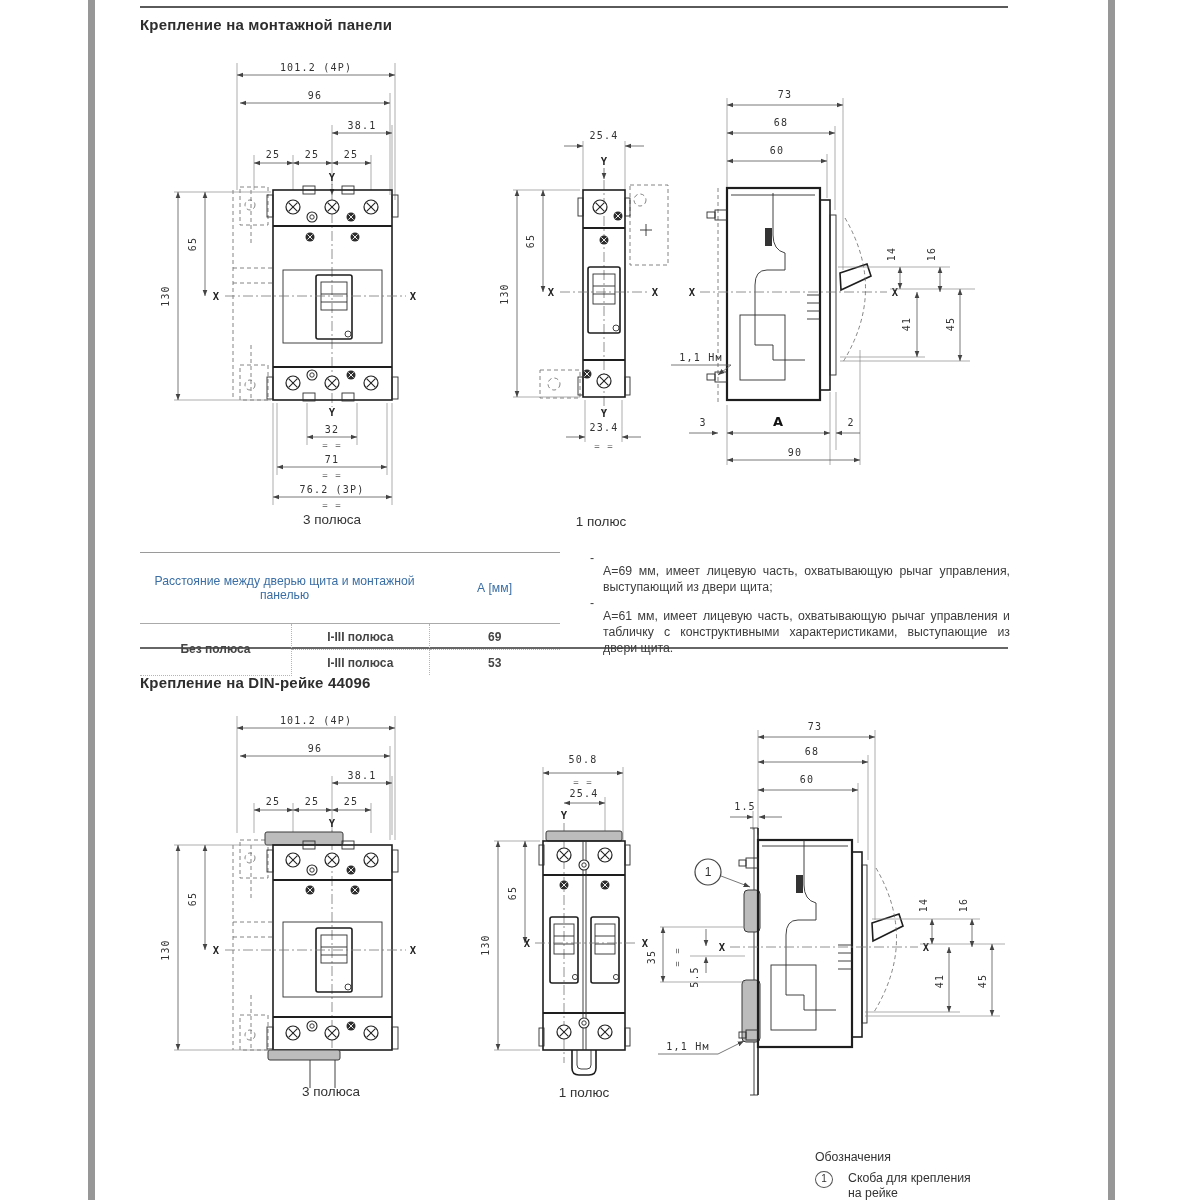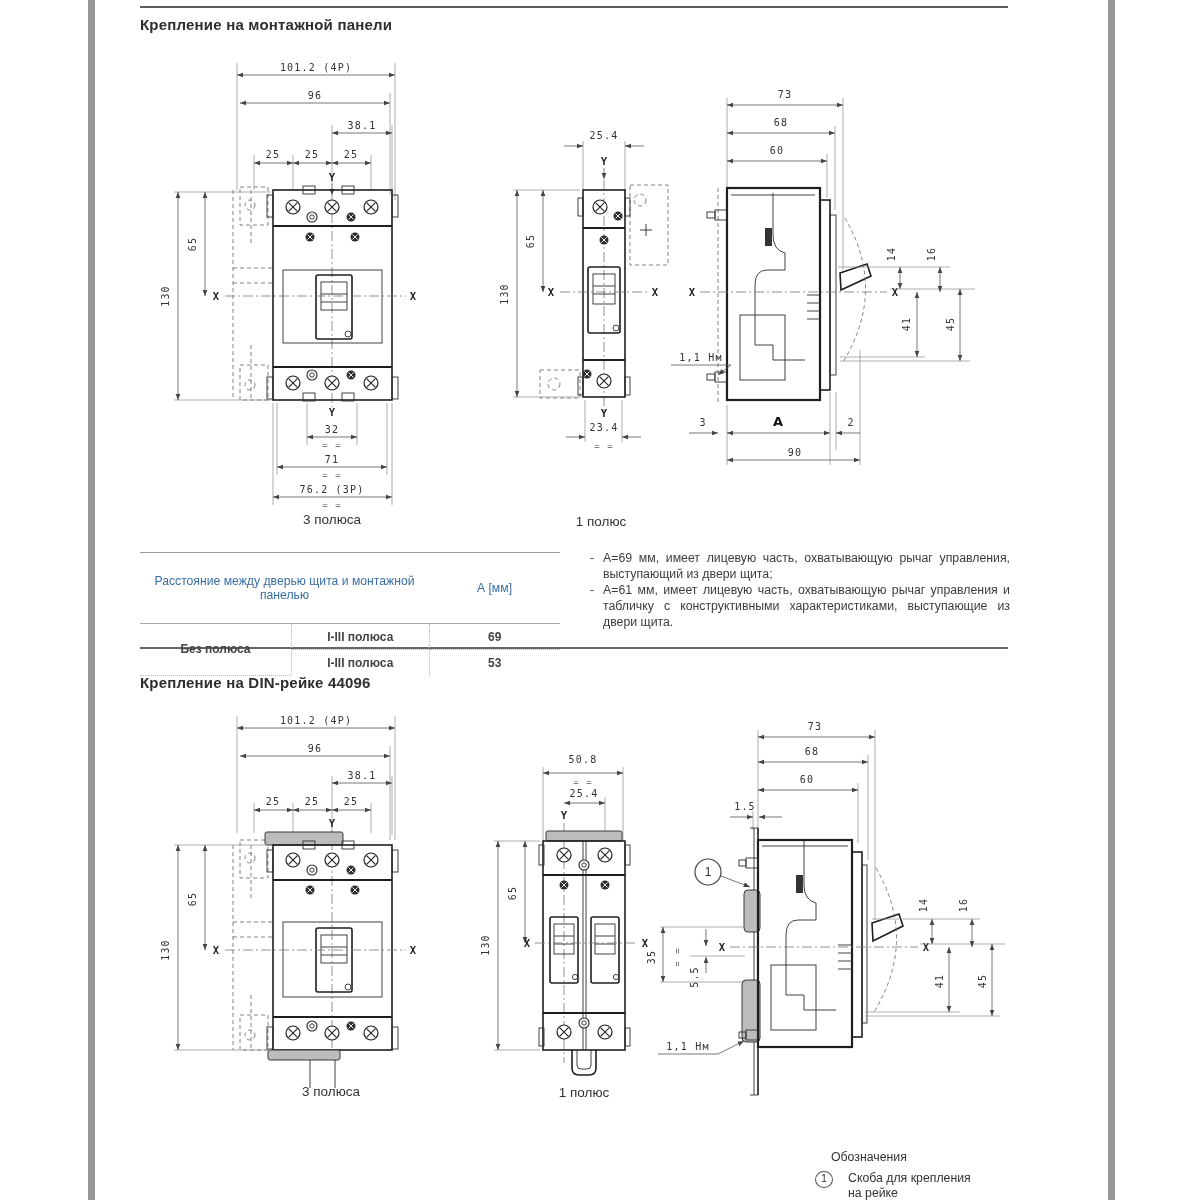--- a/index.html
+++ b/index.html
@@ -17,25 +17,25 @@
   .dtable td{color:#444;text-align:center;padding:3px 2px;height:19px;font-weight:bold;}
   .dtable td.grp{border-right:1px dotted #b5b5b5;}
   .dtable td.pol{border-right:1px dotted #b5b5b5;}
   .dtable tr.r1 td{border-bottom:1px dotted #b5b5b5;}
 
   
   .note{position:absolute;left:590px;top:551px;width:420px;font-size:12.3px;line-height:15.9px;color:#3c3c3c;}
   .note-intro{text-align:left;}
   .note-item{display:flex;}
   .note-dash{width:13px;flex:0 0 13px;}
-  .note-txt{flex:1;text-align:justify;}
+  .note-txt{flex:1;text-align:justify;margin-top:13px;}
 
   
   .legend{position:absolute;left:815px;top:1150px;width:168px;font-size:12.3px;color:#333;}
-  .legend-title{margin-bottom:7px;margin-left:16px;}
+  .legend-title{margin-bottom:7px;}
   .legend-item{display:flex;line-height:15px;}
   .lnum{flex:0 0 16px;width:15px;height:15px;border:1px solid #555;border-radius:50%;
         font-size:10px;text-align:center;line-height:14px;margin-right:7px;color:#333;}
   .ltext{flex:1;width:138px;margin-left:8px;}
 
   
   svg{position:absolute;overflow:visible;}
   .b{fill:none;stroke:#1e1e1e;stroke-width:1.6;}
   .b2{fill:none;stroke:#1e1e1e;stroke-width:2.2;}
   .t{fill:none;stroke:#2e2e2e;stroke-width:.9;}

